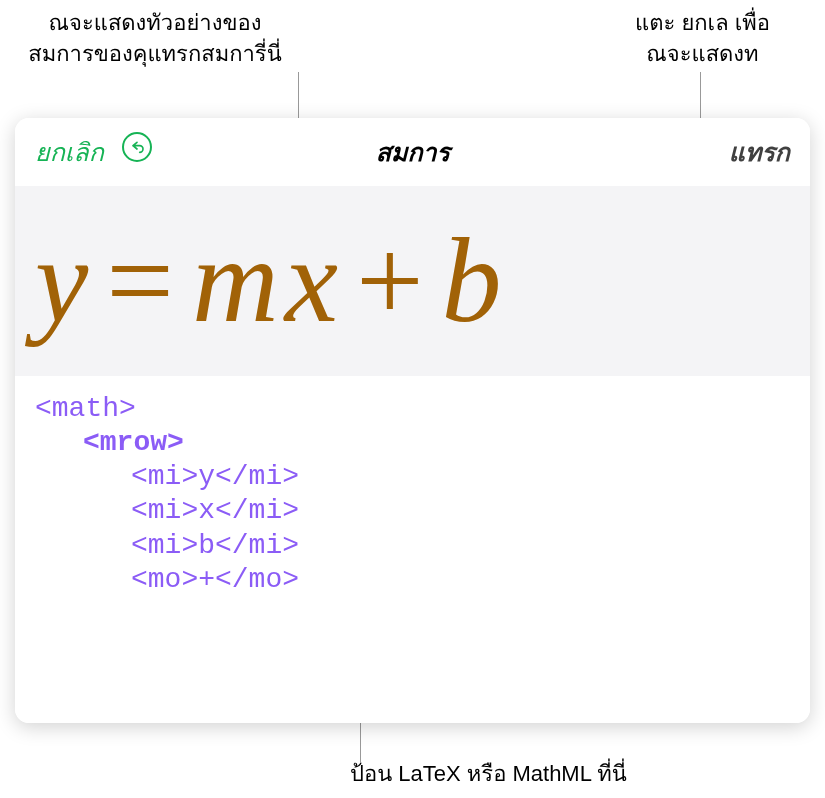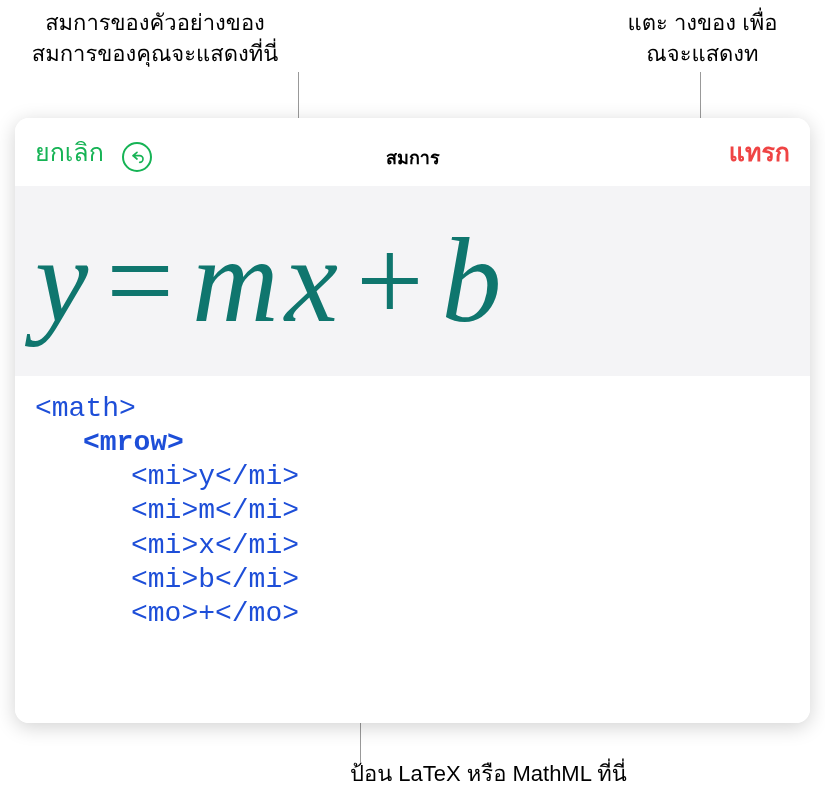--- a/index.html
+++ b/index.html
@@ -67,23 +67,24 @@
       bottom: 75px;
       background: #fff;
       border-radius: 14px;
       box-shadow: 0 4px 20px rgba(0,0,0,0.18);
       overflow: hidden;
       display: flex;
       flex-direction: column;
     }
     .toolbar {
       display: flex;
-      align-items: flex-end;
+      align-items: flex-start;
       padding: 14px 20px;
       background: #fff;
+      font-style: italic;
     }
     .btn-cancel {
       color: #16b355;
       font-size: 25px;
       cursor: pointer;
       margin-right: 18px;
     }
     .btn-undo {
       width: 30px;
       height: 30px;
@@ -94,75 +95,75 @@
       justify-content: center;
       cursor: pointer;
     }
     .btn-undo svg {
       width: 16px;
       height: 16px;
     }
     .title {
       flex: 1;
       text-align: center;
-      font-size: 18px;
+      font-size: 25px;
       font-weight: 600;
       color: #000;
       margin-left: -55px;
     }
     .btn-insert {
-      color: #ef4444;
+      color: #404040;
       font-size: 25px;
       font-weight: 600;
       cursor: pointer;
     }
     .preview {
       background: #f4f4f6;
       padding: 28px 20px;
       min-height: 190px;
       display: flex;
       align-items: center;
     }
     .equation {
       font-family: "Times New Roman", Georgia, serif;
       font-size: 120px;
       font-style: italic;
       letter-spacing: 6px;
       line-height: 1;
-      color: #0f766e;
+      color: #a16207;
       white-space: nowrap;
     }
     .equation .op {
       font-style: normal;
       margin: 0 12px;
     }
     .editor {
       flex: 1;
       background: #fff;
       padding: 16px 20px;
       font-family: "Courier New", Courier, monospace;
       font-size: 28px;
-      color: #1d4ed8;
+      color: #8b5cf6;
       line-height: 1.22;
       white-space: pre;
       overflow: hidden;
     }
     .editor .indent1 { padding-left: 48px; display: block; font-weight: bold; }
     .editor .indent2 { padding-left: 96px; display: block; }
   </style>
 </head>
 <body>
 
 <div class="callout callout-top-left">
-  <span>สมการของคัวอย่างของ</span><br>
-  <span>สมการของคุณจะแสดงที่นี่</span>
+  <span>ณจะแสดงทัวอย่างของ</span><br>
+  <span>สมการของคุแทรกสมการี่นี่</span>
 </div>
 
 <div class="callout callout-top-right">
-  <span>แตะ างของ เพื่อ</span><br>
+  <span>แตะ ยกเล เพื่อ</span><br>
   <span>ณจะแสดงท</span>
 </div>
 
 <div class="callout callout-bottom">
   <span>ป้อน LaTeX หรือ MathML ที่นี่</span>
 </div>
 
 <div class="callout-line line-top-left"></div>
 <div class="callout-line line-top-right"></div>
 <div class="callout-line line-bottom"></div>
@@ -179,14 +180,14 @@
     <span class="btn-insert">แทรก</span>
   </div>
 
   <div class="preview">
     <div class="equation">
       <span>y</span><span class="op">=</span><span>m</span><span>x</span><span class="op">+</span><span>b</span>
     </div>
   </div>
 
   <div class="editor"><span>&lt;math&gt;</span>
-<span class="indent1">&lt;mrow&gt;</span><span class="indent2">&lt;mi&gt;y&lt;/mi&gt;</span><span class="indent2">&lt;mi&gt;m&lt;/mi&gt;</span><span class="indent2">&lt;mi&gt;x&lt;/mi&gt;</span><span class="indent2">&lt;mi&gt;b&lt;/mi&gt;</span><span class="indent2">&lt;mo&gt;+&lt;/mo&gt;</span></div>
+<span class="indent1">&lt;mrow&gt;</span><span class="indent2">&lt;mi&gt;y&lt;/mi&gt;</span><span class="indent2">&lt;mi&gt;x&lt;/mi&gt;</span><span class="indent2">&lt;mi&gt;b&lt;/mi&gt;</span><span class="indent2">&lt;mo&gt;+&lt;/mo&gt;</span></div>
 </div>
 
 </body></html>

